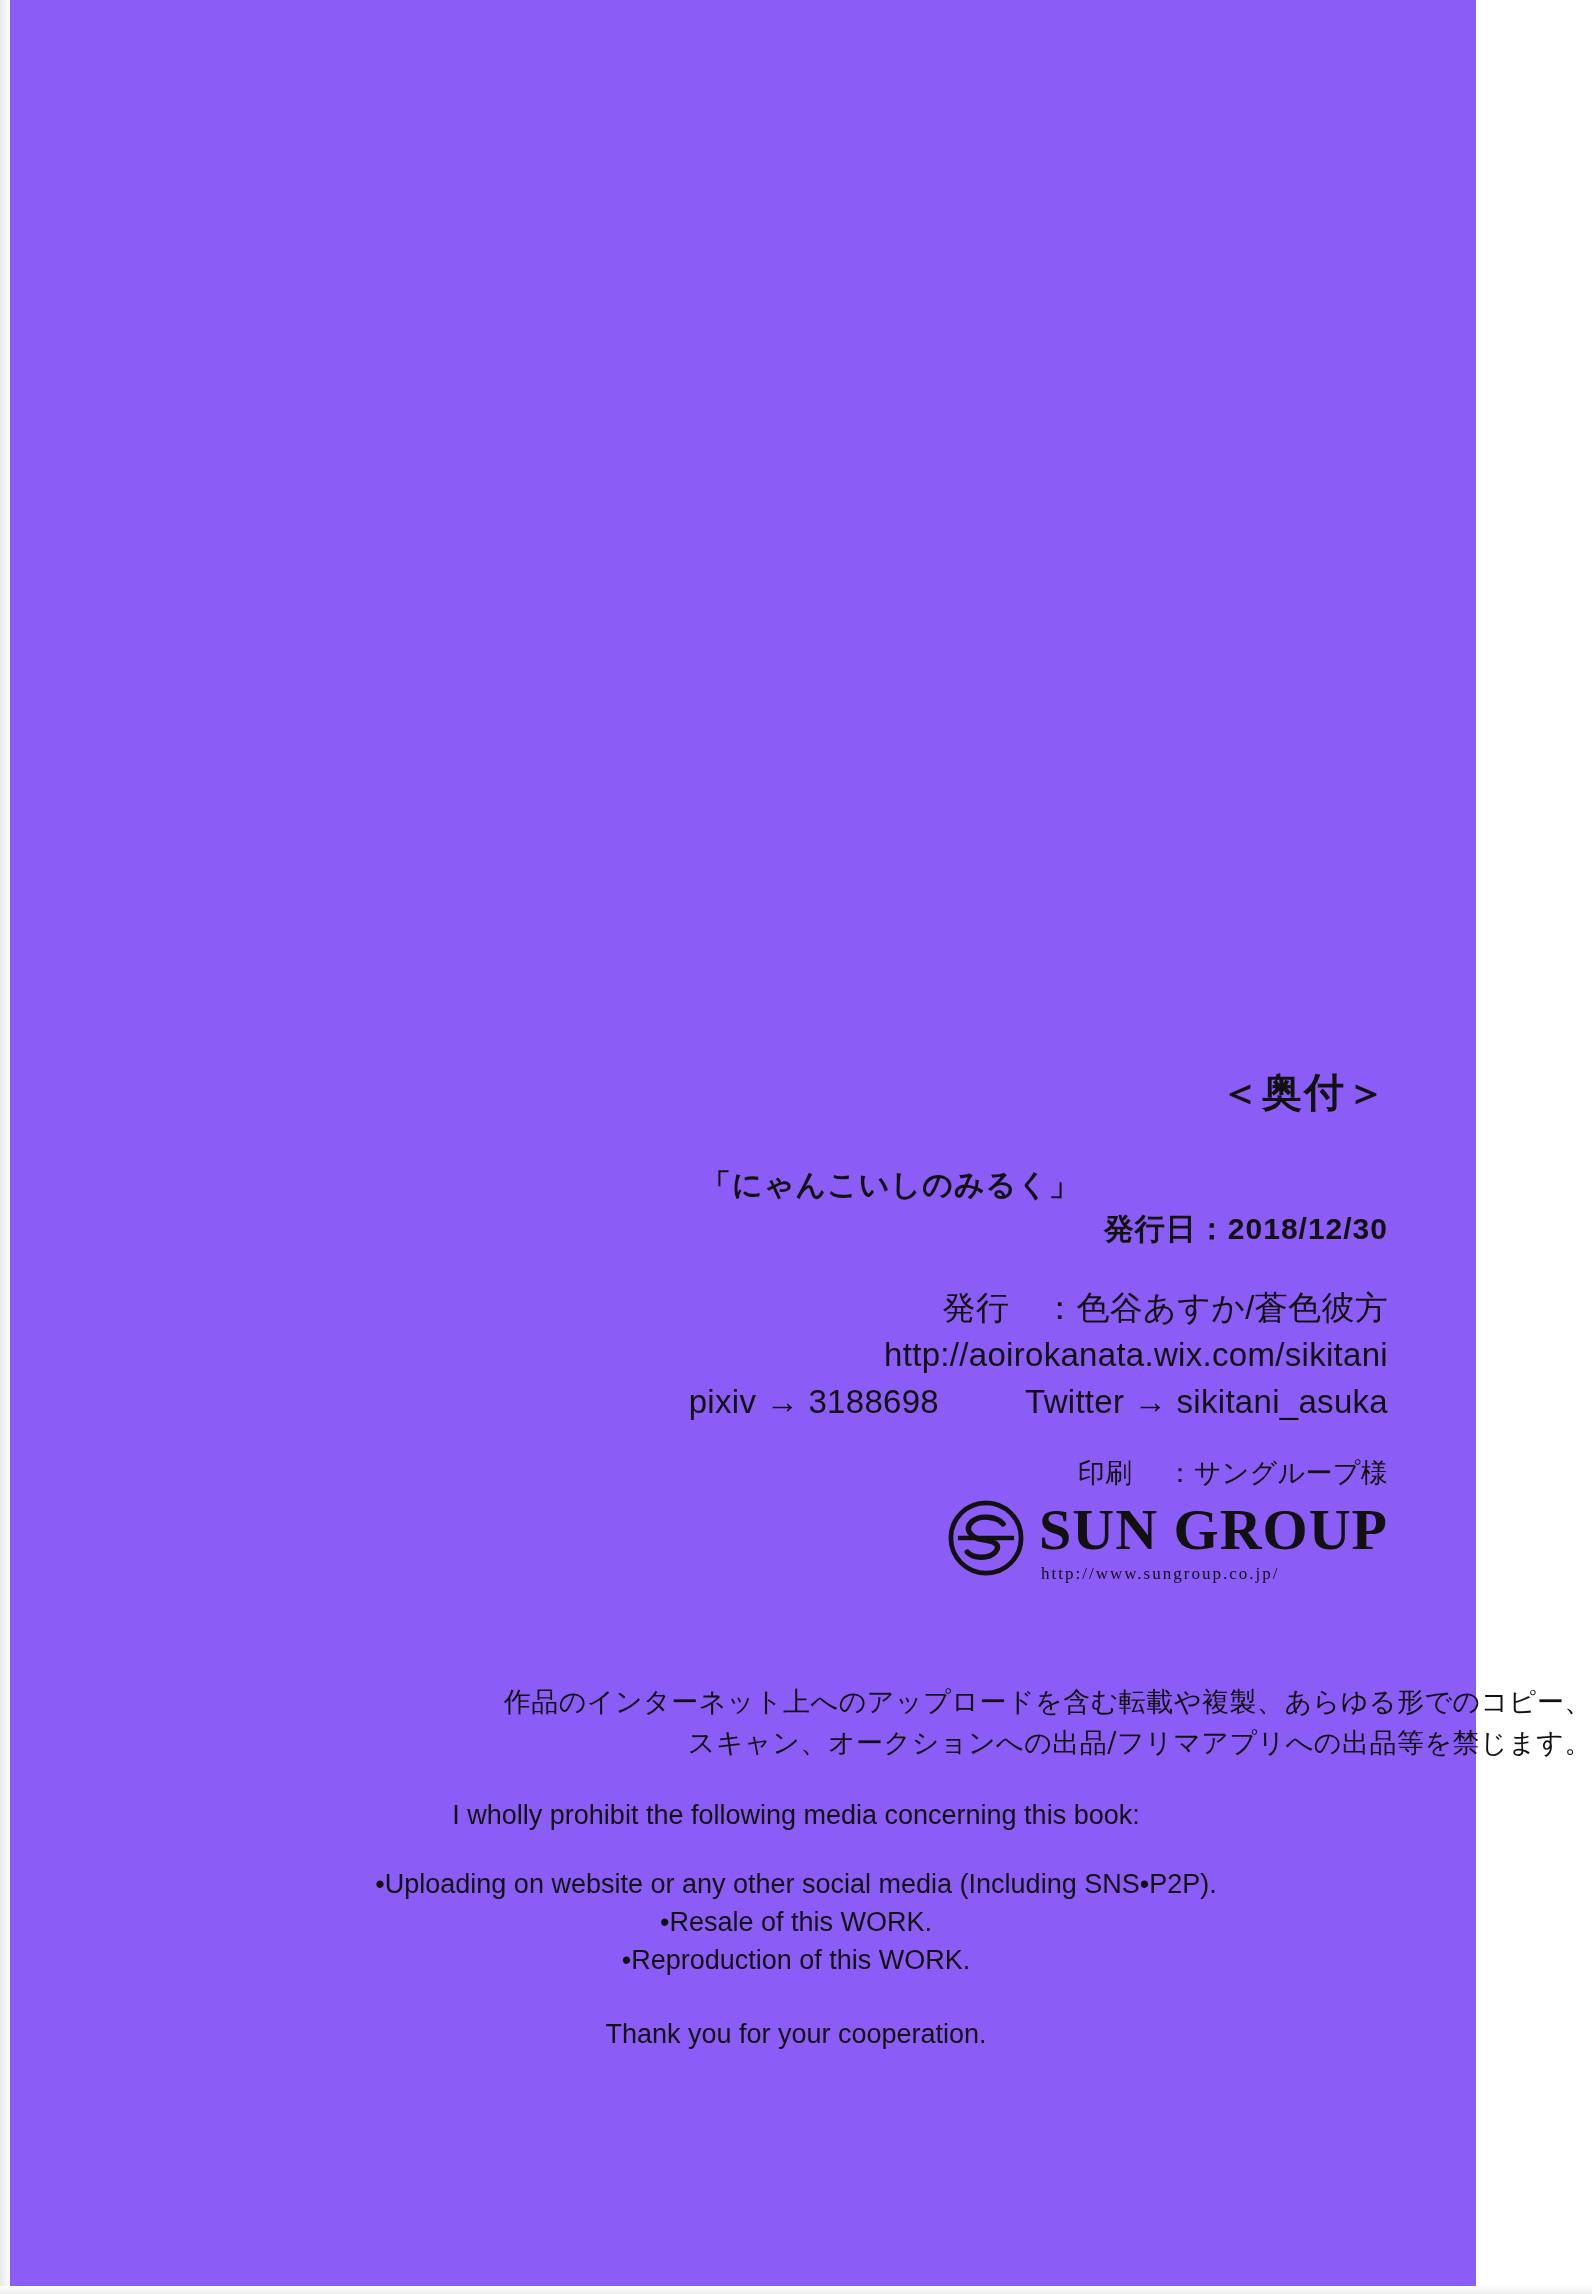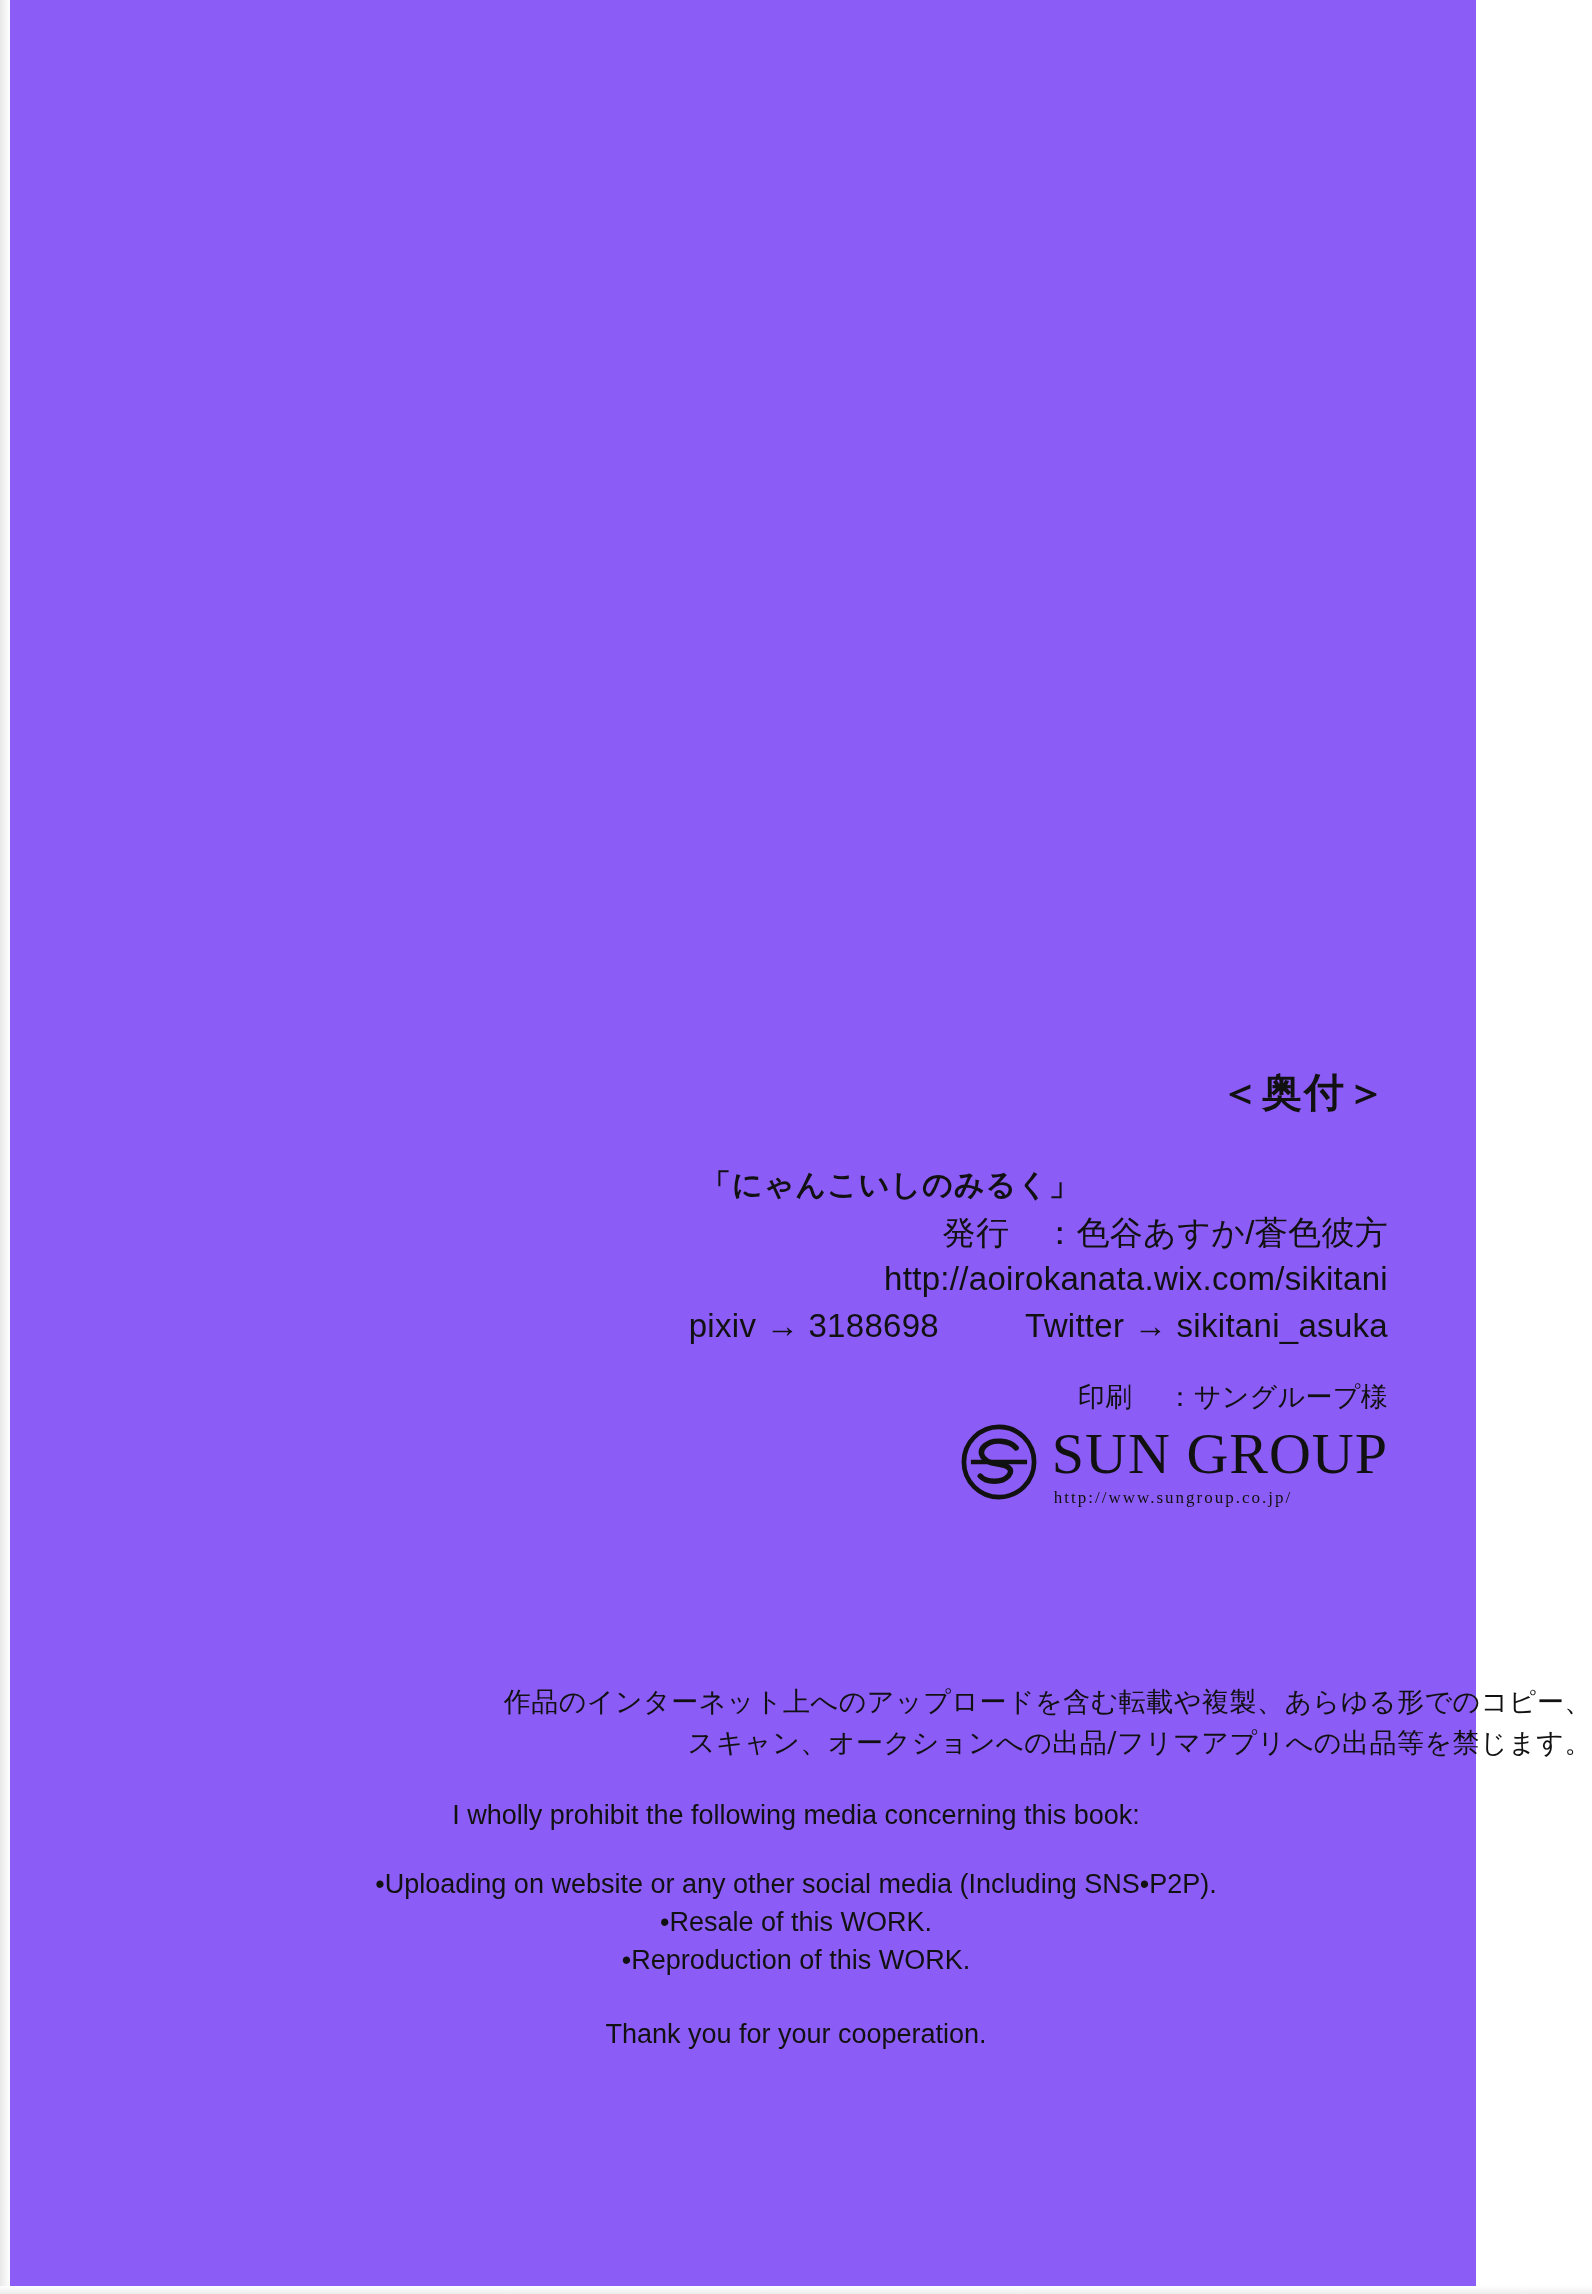--- a/index.html
+++ b/index.html
@@ -104,21 +104,21 @@
     margin-right: 14px;
     flex: 0 0 auto;
   }
   .logo-text-wrap {
     text-align: left;
     padding-top: 2px;
   }
   .logo-word {
     font-family: "Liberation Serif", serif;
     font-size: 58px;
-    font-weight: normal;
+    font-weight: bold;
     letter-spacing: 1px;
     line-height: 1;
     margin: 0;
   }
   .logo-url {
     font-family: "Liberation Serif", serif;
     font-size: 17px;
     letter-spacing: 2px;
     margin: 6px 0 0 2px;
     line-height: 1;
@@ -164,20 +164,21 @@
 <div class="page">
 
   <div class="gutter-left"></div>
   <div class="gutter-bottom"></div>
 
   <div class="colophon">
 
     <div class="colophon-heading">＜奥付＞</div>
 
     <div class="work-title">「にゃんこいしのみるく」</div>
+    <div class="pub-date">発行日：2018/12/30</div>
 
     <div class="credits">
       <div class="row">
         <span>発行</span><span class="gap-lg"></span><span>：色谷あすか/蒼色彼方</span>
       </div>
       <div class="row">
         <span>http://aoirokanata.wix.com/sikitani</span>
       </div>
       <div class="row">
         <span>pixiv →  3188698</span><span class="gap-xl"></span><span>Twitter → sikitani_asuka</span>

